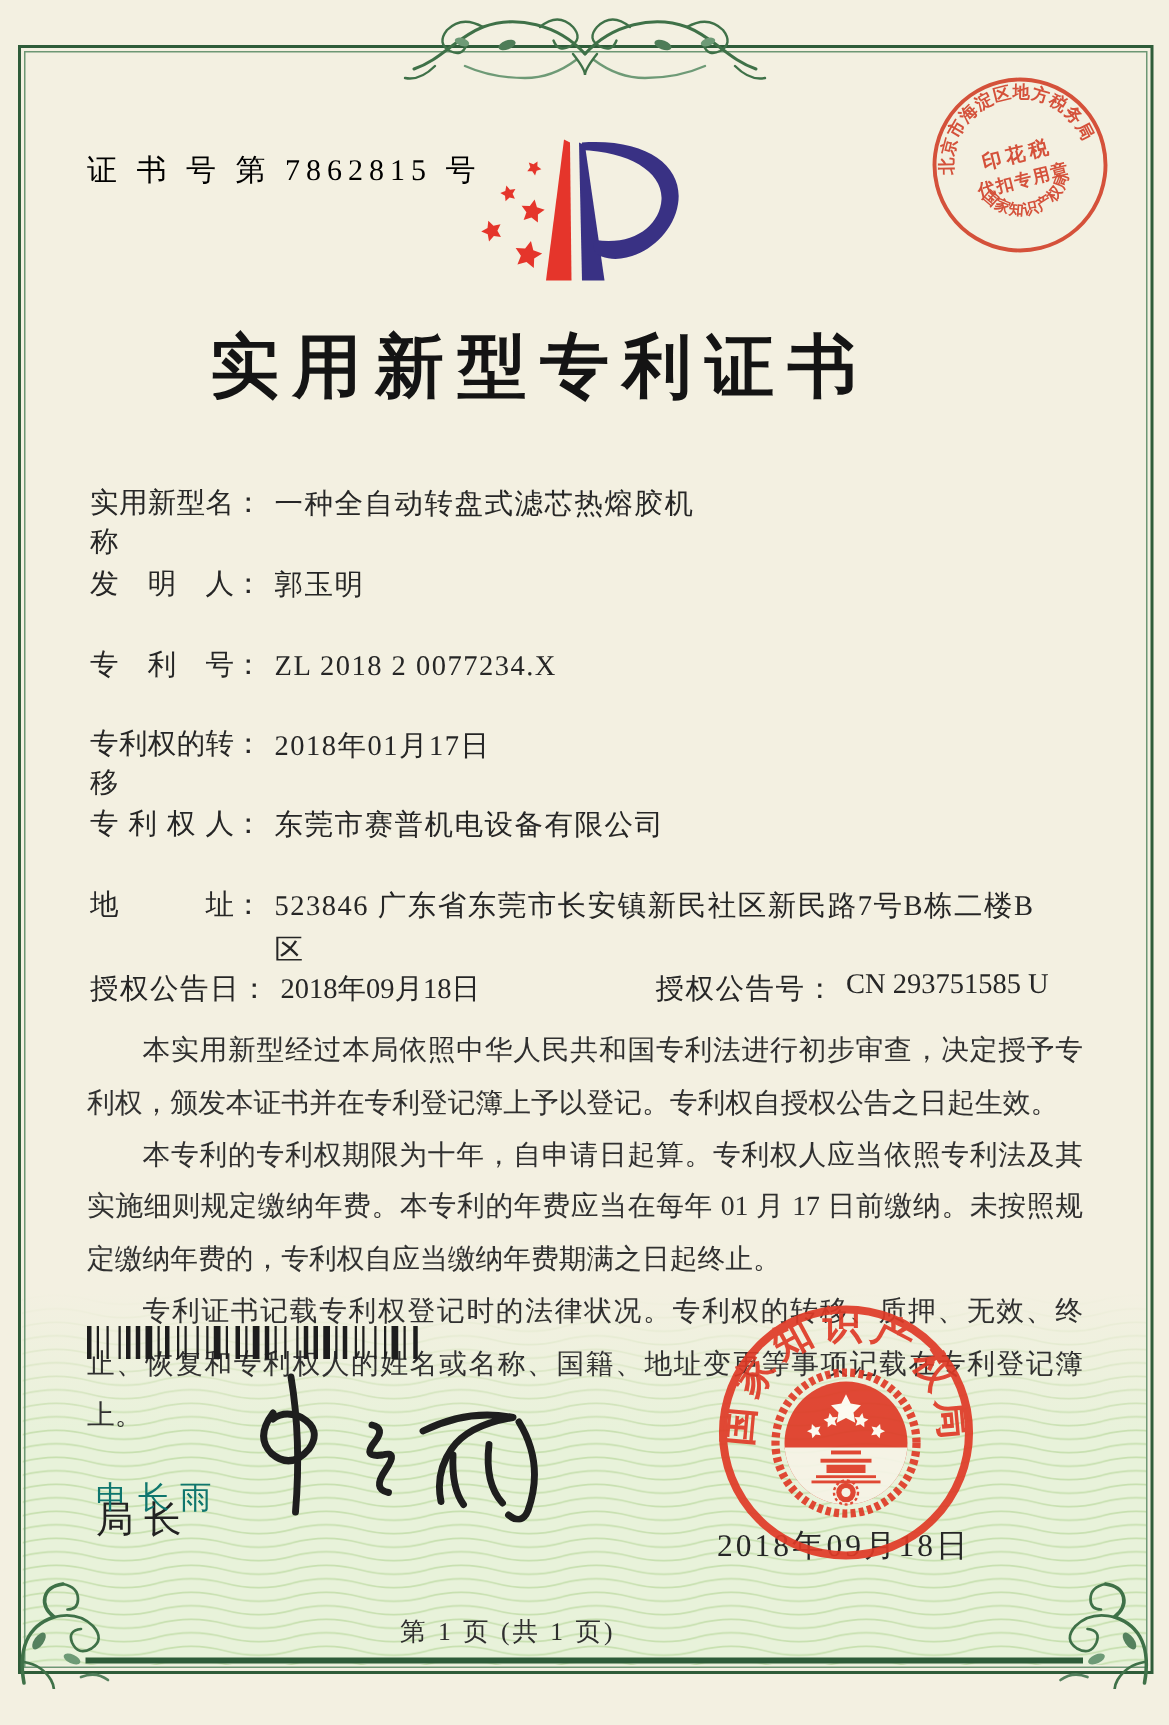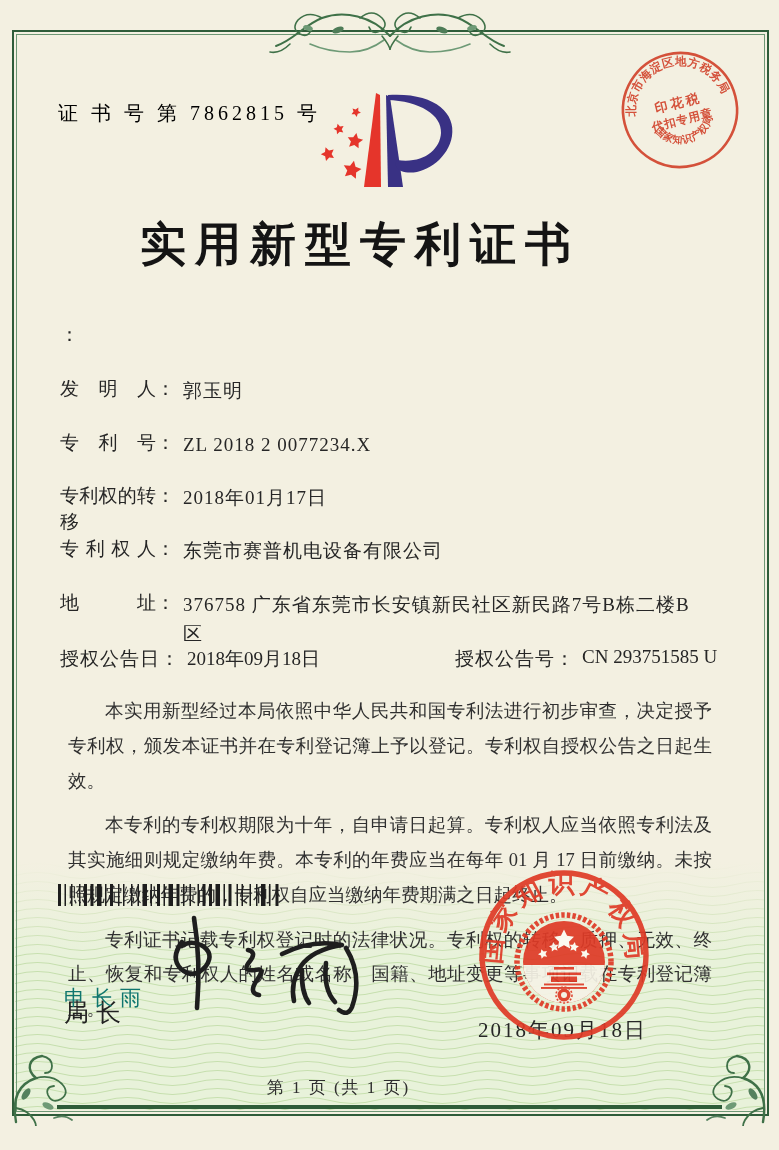--- a/index.html
+++ b/index.html
@@ -22,27 +22,27 @@
   
   .title{position:absolute;left:0;top:214px;width:720px;text-align:center;
     font-size:46px;font-weight:700;letter-spacing:9px;color:#141414;}
   
   .fields{position:absolute;left:60px;top:322px;width:668px;font-size:19px;color:#262626;}
   .frow{position:absolute;left:0;display:flex;align-items:flex-start;}
   .flabel{display:inline-block;width:96px;text-align:justify;text-align-last:justify;flex:0 0 96px;}
   .fcolon{display:inline-block;margin-right:8px;}
   .fvalue{display:inline-block;max-width:540px;letter-spacing:1px;line-height:1.55;}
   .grant-row{position:absolute;left:60px;top:646px;width:668px;font-size:19px;color:#262626;}
-  .grant-right{position:absolute;left:395px;top:0;display:flex;}
+  .grant-right{position:absolute;left:377px;top:0;display:flex;}
   .grant-left{position:absolute;left:0;top:0;display:flex;align-items:flex-end;}
   .glabel{letter-spacing:1px;}
   
   .body-text{position:absolute;left:58px;top:684px;width:664px;
     font-size:18.5px;line-height:1.88;color:#303030;text-align:justify;}
-  .body-text p{margin:10px;text-indent:2em;}
+  .body-text p{margin:0;text-indent:2em;}
   
   .barcode{position:absolute;left:58px;top:884px;width:224px;height:22px;}
   
   .signer-title{position:absolute;left:64px;top:996px;font-size:25px;letter-spacing:7px;color:#222;}
   .signer-name{position:absolute;left:64px;top:984px;font-size:21px;letter-spacing:7px;color:#0f766e;}
   .signature{position:absolute;left:148px;top:910px;}
   
   .seal-date{position:absolute;left:478px;top:1016px;font-size:21px;letter-spacing:2px;color:#262626;}
   .big-seal{position:absolute;left:462px;top:858px;}
   .tax-stamp{position:absolute;left:598px;top:36px;}
@@ -160,21 +160,23 @@
     </text>
     <text x="82" y="71" font-size="13" letter-spacing="3" text-anchor="middle">印花税</text>
     <text x="82" y="88" font-size="11.5" letter-spacing="1" text-anchor="middle">代扣专用章</text>
   </g>
 </svg>
 
 <div class="title">实用新型专利证书</div>
 
 <div class="fields">
   <div class="frow" style="top:0">
-      <span class="fcolon">：</span>
+    <span class="flabel">实用新型名称</span>
+      <span class="fcolon">：</span>
+    <span class="fvalue">一种全自动转盘式滤芯热熔胶机</span>
   </div>
   <div class="frow" style="top:54px">
     <span class="flabel">发明人</span>
       <span class="fcolon">：</span>
     <span class="fvalue">郭玉明</span>
   </div>
   <div class="frow" style="top:108px">
     <span class="flabel">专利号</span>
       <span class="fcolon">：</span>
     <span class="fvalue">ZL 2018 2 0077234.X</span>
@@ -185,21 +187,21 @@
     <span class="fvalue">2018年01月17日</span>
   </div>
   <div class="frow" style="top:214px">
     <span class="flabel">专利权人</span>
       <span class="fcolon">：</span>
     <span class="fvalue">东莞市赛普机电设备有限公司</span>
   </div>
   <div class="frow" style="top:268px">
     <span class="flabel">地址</span>
       <span class="fcolon">：</span>
-    <span class="fvalue" style="max-width:512px">376758 广东省东莞市长安镇新民社区新民路7号B栋二楼B区</span>
+    <span class="fvalue" style="max-width:512px">523846 广东省东莞市长安镇新民社区新民路7号B栋二楼B区</span>
   </div>
 </div>
 
 <div class="grant-row">
   <div class="grant-left">
     <span class="glabel">授权公告日</span>
       <span class="fcolon">：</span>
     <span>2018年09月18日</span>
   </div>
   <div class="grant-right">

